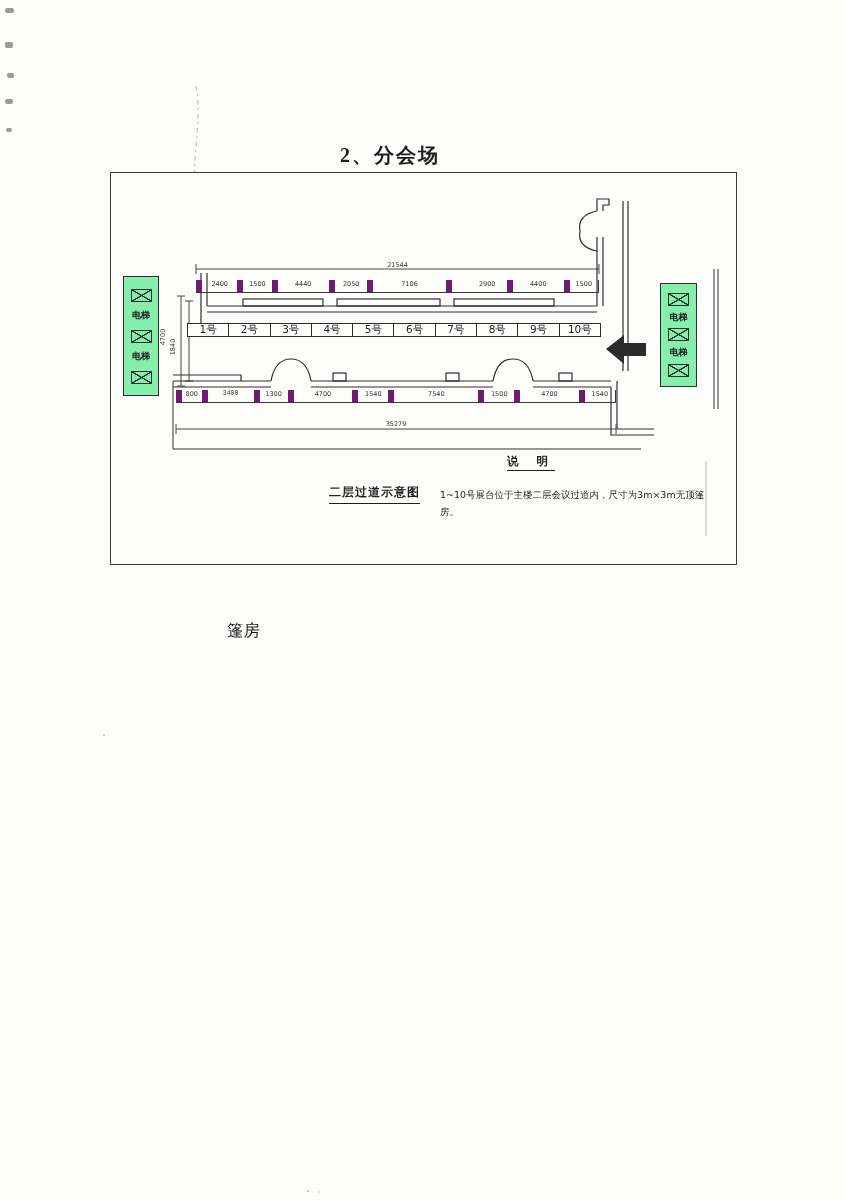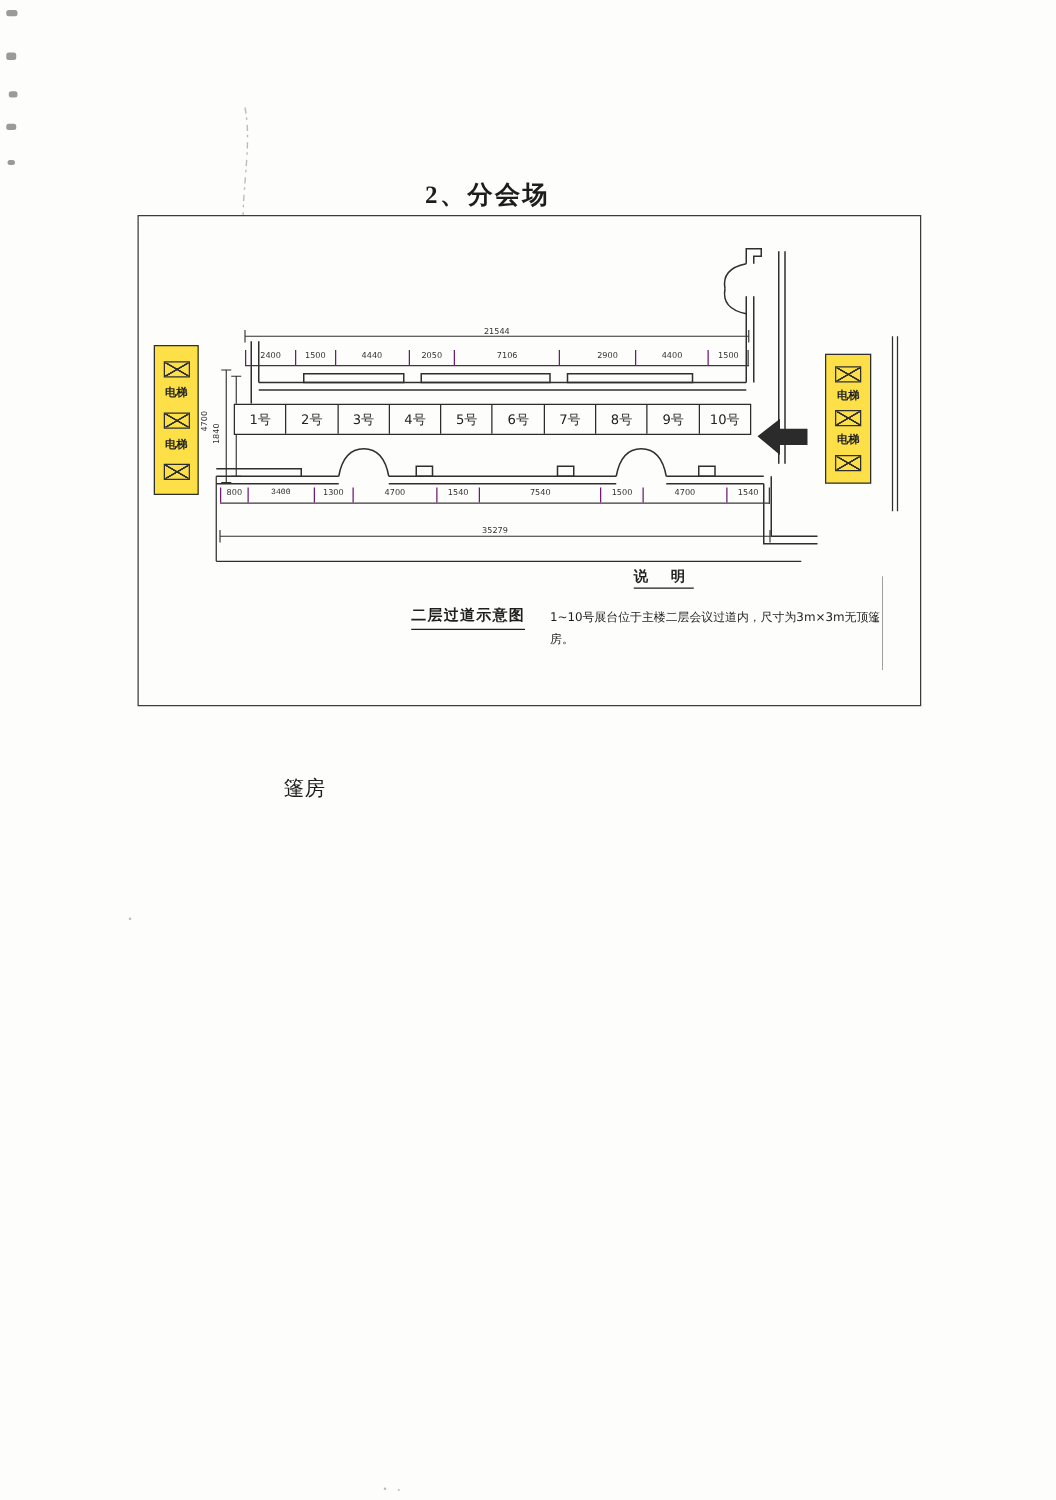--- a/index.html
+++ b/index.html
@@ -21,54 +21,54 @@
   .frame {
     position:absolute; left:110px; top:172px; width:627px; height:393px;
     border:1.6px solid #3c3c3c; background:#fdfdfc;
   }
   .frame svg { position:absolute; left:0; top:0; }
   
   .shaft {
     position:absolute; border:1.3px solid #2f2f2f;
     display:flex; flex-direction:column; align-items:center;
     justify-content:space-evenly; padding:2px 0;
-    background:#fde047;
+    background:#86efac;
   }
   .shaft-left  { left:12px;  top:103px; width:36px; height:120px; }
   .shaft-right { left:549px; top:110px; width:37px; height:104px; }
   .xbox {
     width:21px; height:13px; border:1.2px solid #2f2f2f;
     background:
       linear-gradient(to top right,    transparent 46%, #2f2f2f 48%, #2f2f2f 53%, transparent 55%),
       linear-gradient(to bottom right, transparent 46%, #2f2f2f 48%, #2f2f2f 53%, transparent 55%);
   }
   .elv {
     font-family:"DejaVu Sans", sans-serif;
     font-size:9px; line-height:1; color:#222; font-weight:bold;
   }
   
   .booths {
-    position:absolute; left:76px; top:150px; width:414px; height:25px;
+    position:absolute; left:76px; top:150px; width:414px; height:14px;
     display:flex; border:1.4px solid #2b2b2b; background:#fdfdfc;
   }
   .booth {
     flex:1; display:flex; align-items:center; justify-content:center;
     font-family:"DejaVu Sans", sans-serif; font-size:10.5px; font-weight:500;
     color:#222; white-space:nowrap;
   }
   .booth + .booth { border-left:1.2px solid #2b2b2b; }
   
   .dimrow {
     position:absolute; display:flex; height:13px;
     border-bottom:1px solid #3a3a3a; border-right:1px solid #3a3a3a;
   }
   .dimrow-top    { left:85px; top:107px; width:403px; }
   .dimrow-bottom { left:65px; top:217px; width:440px; }
   .dimseg {
-    border-left:1px solid #701a75;
+    border-left:6px solid #701a75;
     display:flex; justify-content:center; align-items:flex-start;
     font-family:"DejaVu Sans", sans-serif; font-size:6.5px; color:#333;
     white-space:nowrap; overflow:visible; min-width:0;text-align:center;
   }
   .dimtotal {
     position:absolute; text-align:center;
     font-family:"DejaVu Sans", sans-serif; font-size:6.5px; color:#333;
   }
   .dimtotal-top    { left:85px; top:88px;  width:403px; }
   .dimtotal-bottom { left:65px; top:247px; width:440px; }

